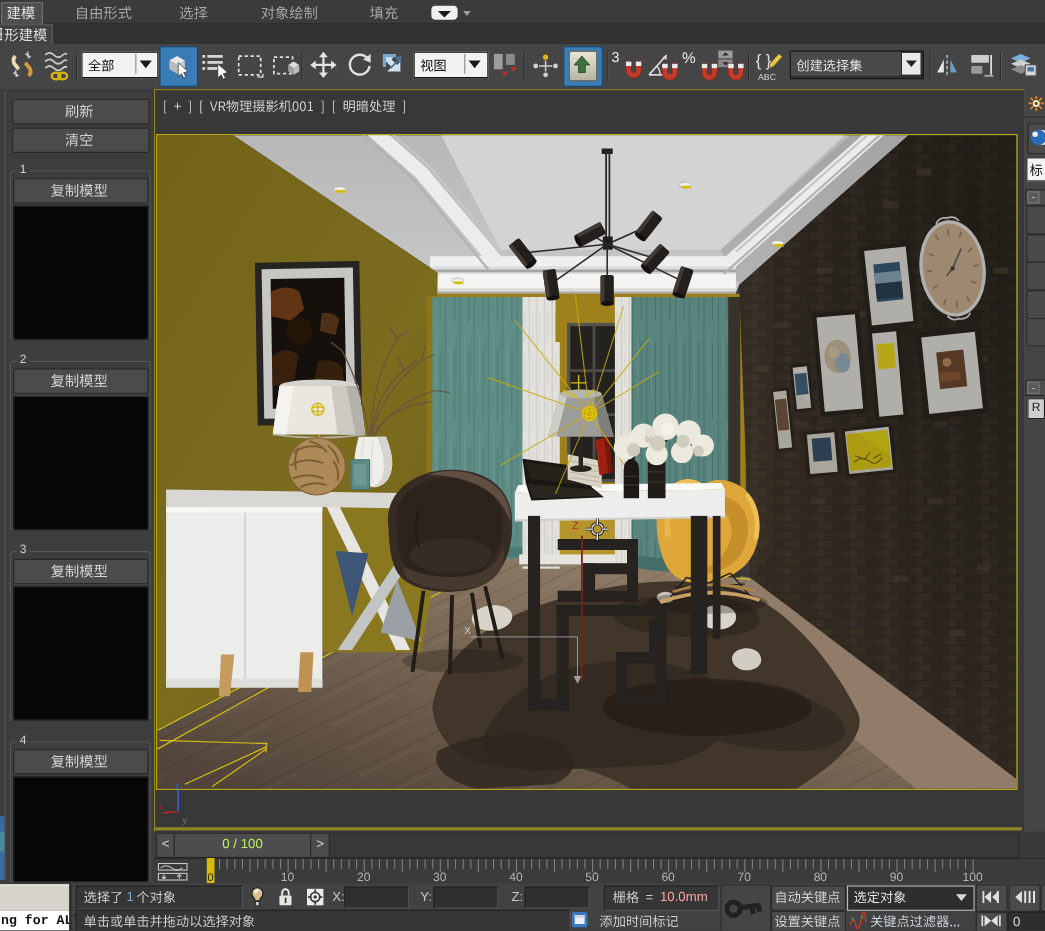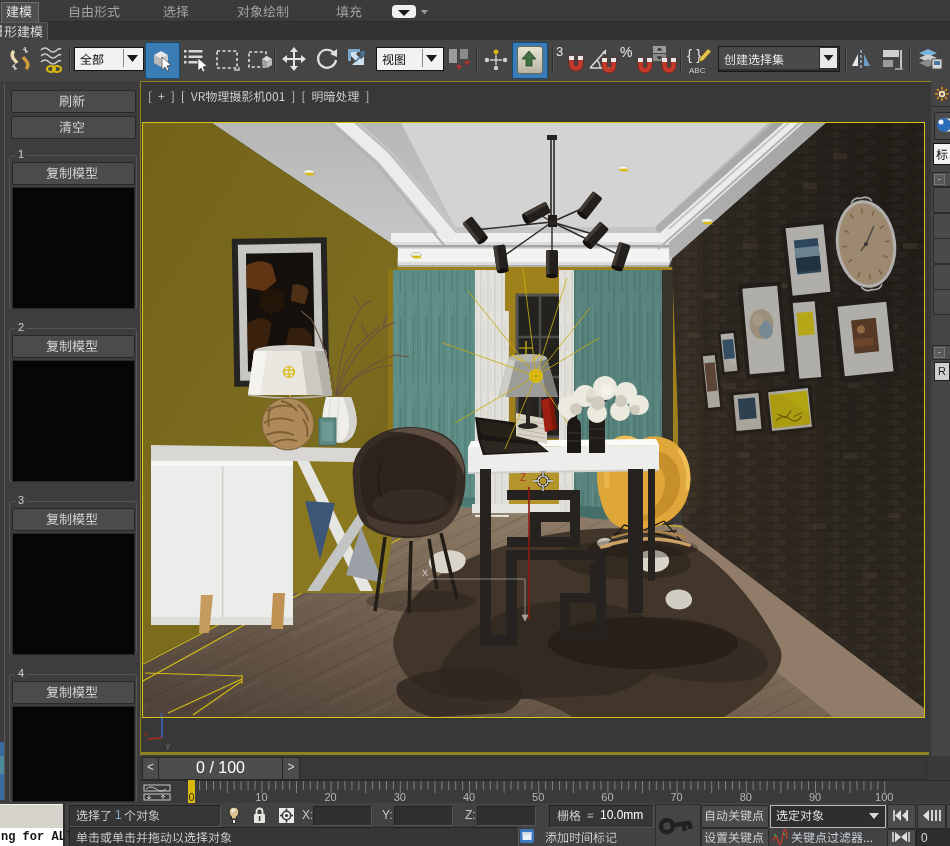--- a/index.html
+++ b/index.html
@@ -685,21 +685,21 @@
 <div class="a" style="left:933px;top:187.0px;width:17px;height:24px;background:#4a4a4a;border:1px solid #2b2b2b;border-radius:2px"></div>
 <div class="a" style="left:933px;top:212.5px;width:17px;height:24px;background:#4a4a4a;border:1px solid #2b2b2b;border-radius:2px"></div>
 <div class="a" style="left:933px;top:238.0px;width:17px;height:24px;background:#4a4a4a;border:1px solid #2b2b2b;border-radius:2px"></div>
 <div class="a" style="left:933px;top:263.5px;width:17px;height:24px;background:#4a4a4a;border:1px solid #2b2b2b;border-radius:2px"></div>
 <div class="a" style="left:933px;top:289.0px;width:17px;height:24px;background:#4a4a4a;border:1px solid #2b2b2b;border-radius:2px"></div>
 <div class="a" style="left:932px;top:345px;width:18px;height:13px;background:#4e4e4e;border:1px solid #2a2a2a"></div>
 <div class="a" style="left:934px;top:347px;width:9px;height:9px;background:#5a5a5a;border:1px solid #777;color:#ddd;font-size:9px;line-height:8px;text-align:center">-</div>
 <div class="a" style="left:934px;top:362px;width:14px;height:17px;background:#cfcfcf;border:1px solid #222;color:#222;font-size:11px;line-height:16px;text-align:center">R</div>
 <div class="a" style="left:140px;top:756px;width:810px;height:24px;background:#3a3a3a"></div>
 <div class="a" style="left:142px;top:757px;width:15px;height:21px;background:#4d4d4d;border:1px solid #272727;color:#d8d8d8;font-size:12px;text-align:center;line-height:19px">&lt;</div>
-<div class="a" style="left:158px;top:757px;width:123px;height:21px;background:#4d4d4d;border:1px solid #272727;color:#ffffff;font-size:16px;text-align:center;line-height:19px">0 / 100</div>
+<div class="a" style="left:158px;top:757px;width:123px;height:21px;background:#4d4d4d;border:1px solid #272727;color:#bef264;font-size:12px;text-align:center;line-height:19px">0 / 100</div>
 <div class="a" style="left:282px;top:757px;width:16px;height:21px;background:#4d4d4d;border:1px solid #272727;color:#d8d8d8;font-size:12px;text-align:center;line-height:19px">&gt;</div>
 <div class="a" style="left:299px;top:757px;width:626px;height:21px;background:#383838;border:1px solid #2c2c2c"></div>
 <div class="a" style="left:140px;top:780px;width:810px;height:23px;background:#3b3b3b;border-top:1px solid #2a2a2a"></div>
 <svg class="a" style="left:143px;top:784px;" width="30" height="17" viewBox="0 0 30 17">
     <rect x="1" y="1" width="26" height="6" fill="none" stroke="#c9c9c9"></rect>
     <path d="M3,5 q5,-4 10,0 t10,0" stroke="#c9c9c9" fill="none"></path>
     <rect x="1" y="10" width="26" height="6" fill="none" stroke="#c9c9c9"></rect>
     <path d="M6,11 v4 M6,15 l-2,-2 M6,15 l2,-2 M20,15 v-4 M20,11 l-2,2 M20,11 l2,2" stroke="#c9c9c9"></path>
   </svg>
 <svg class="a" style="left:140px;top:780px" width="810" height="23" viewBox="0 0 810 23">
@@ -846,21 +846,21 @@
     <rect x="1" y="8.7" width="3" height="1.6" fill="#3a3a3a"></rect>
     <rect x="11" y="8.7" width="3" height="1.6" fill="#3a3a3a"></rect>
   </svg>
 <div class="txt" style="left:302px;top:808px;color:#c9c9c9">X:</div>
 <div class="txt" style="left:382px;top:808px;color:#c9c9c9">Y:</div>
 <div class="txt" style="left:465px;top:808px;color:#c9c9c9">Z:</div>
 <div class="sunk" style="left:313px;top:806px;width:57px;height:18px;background:#303030"></div>
 <div class="sunk" style="left:394px;top:806px;width:57px;height:18px;background:#303030"></div>
 <div class="sunk" style="left:477px;top:806px;width:57px;height:18px;background:#303030"></div>
 <div class="sunk" style="left:549px;top:805px;width:103px;height:21px"></div>
-<div class="txt" style="left:600px;top:808px;color:#ffffff">10.0mm</div>
+<div class="txt" style="left:600px;top:808px;color:#fca5a5">10.0mm</div>
 <svg class="a" style="left:519px;top:828px;" width="17" height="17" viewBox="0 0 17 17">
     <rect x="1" y="1" width="14" height="14" rx="2" fill="#3a78c2"></rect>
     <rect x="3.5" y="4" width="9" height="8" fill="#e8f0f8"></rect>
     <rect x="3.5" y="4" width="9" height="2.5" fill="#cfd8e0"></rect>
   </svg>
 <div class="a" style="left:655px;top:804px;width:44px;height:42px;background:#454545;border:1px solid #2e2e2e"></div>
 <svg class="a" style="left:658px;top:810px;" width="38" height="28" viewBox="0 0 38 28">
     <g transform="rotate(-8 10 17)">
       <circle cx="9" cy="16" r="6" fill="none" stroke="#23211e" stroke-width="4.5"></circle>
       <path d="M14,16 h19 M26,16 v7 M32,16 v6" stroke="#23211e" stroke-width="4.5"></path>

